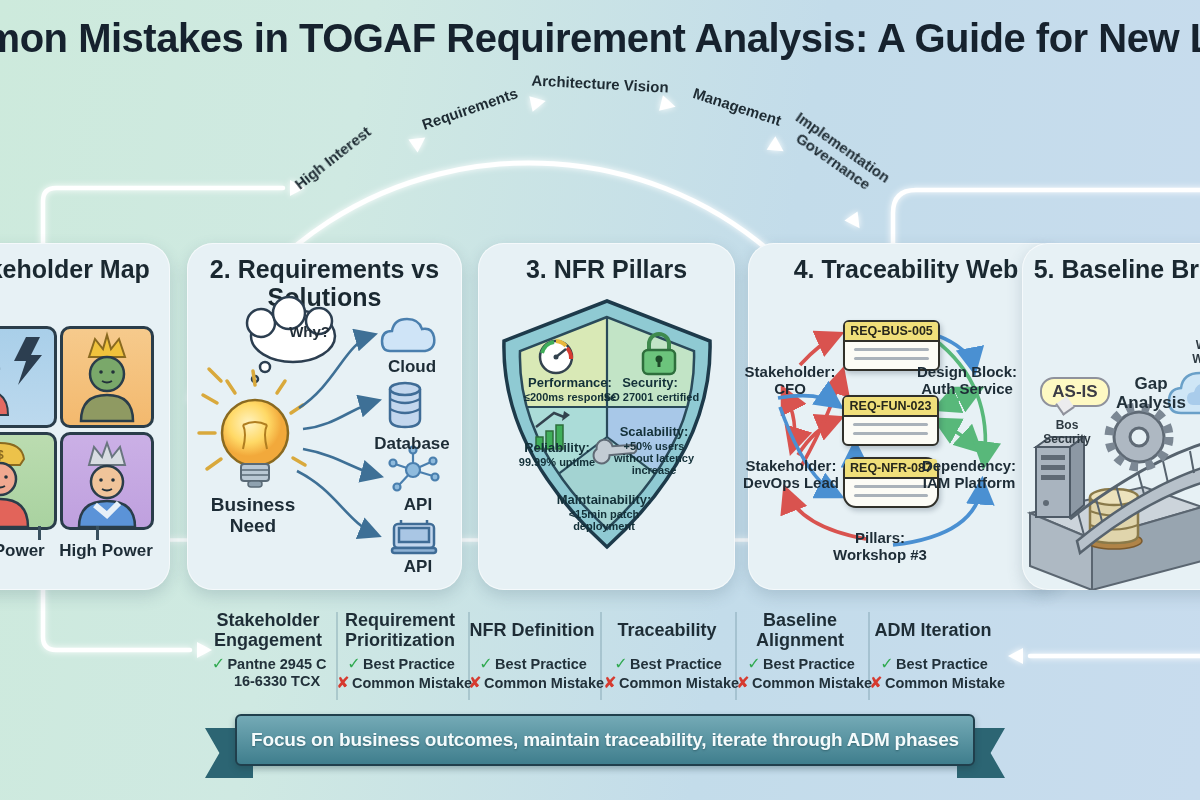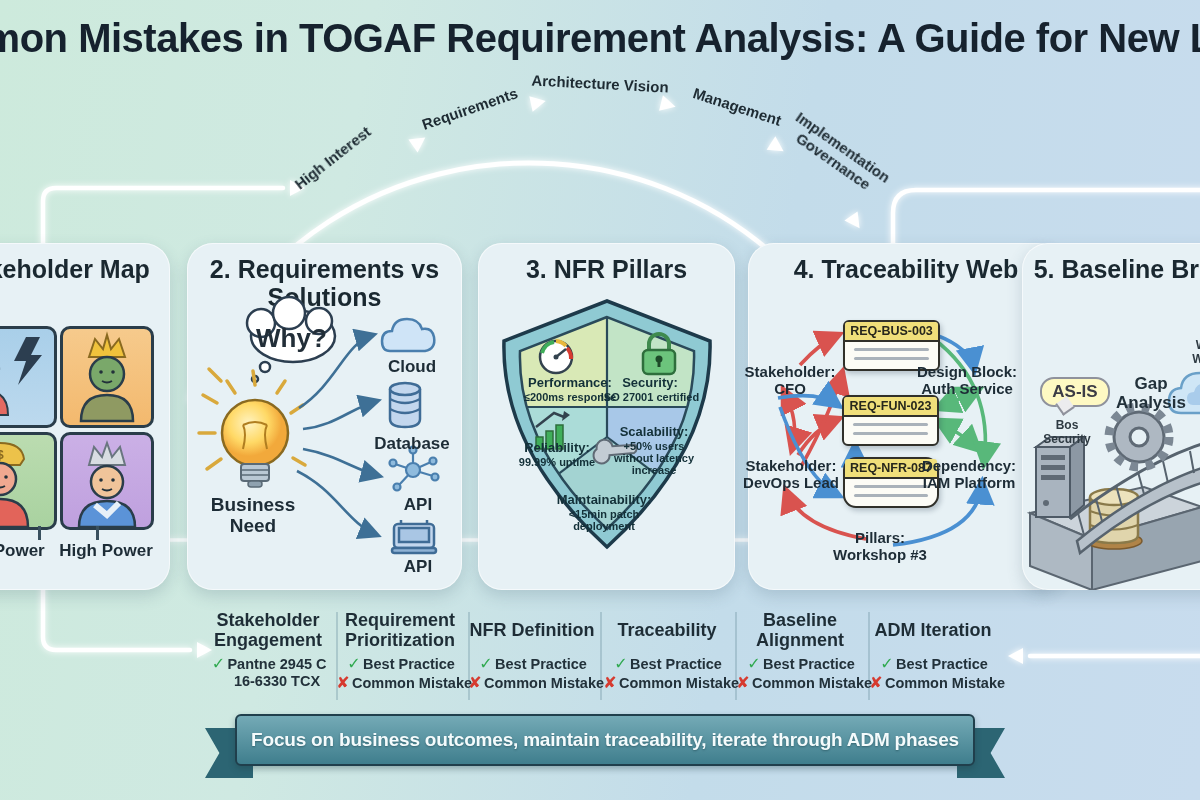--- a/index.html
+++ b/index.html
@@ -19,21 +19,21 @@
   .panel-h{position:absolute;top:12px;left:0;right:0;text-align:center;
     font-weight:bold;font-size:25px;line-height:1.12;color:#1a2830;}
   .nowrap{white-space:nowrap;}
   
   .quad{position:absolute;border:3px solid #2a3d4a;border-radius:10px;overflow:hidden;}
   .tickv{position:absolute;width:2.5px;height:14px;background:#39505e;}
   .axis-lab{position:absolute;font-weight:bold;font-size:17px;color:#1d2c36;}
   
   .sol-label{position:absolute;width:90px;text-align:center;font-weight:bold;font-size:17px;color:#1d2c36;}
   .need-label{position:absolute;width:100px;text-align:center;font-weight:bold;font-size:19px;line-height:1.1;color:#1d2c36;}
-  .why-text{position:absolute;font-weight:bold;font-size:26px;color:#222e38;text-align:left;}
+  .why-text{position:absolute;font-weight:bold;font-size:15px;color:#222e38;text-align:right;}
   
   .nfr{position:absolute;text-align:center;font-weight:bold;color:#133038;line-height:1.12;}
   .nfr .n{display:block;font-size:13px;}
   .nfr .v{display:block;font-size:11px;}
   
   .req-card{position:absolute;background:#fcfcf6;border:2.5px solid #30302a;border-radius:6px;
     box-shadow:2px 3px 5px rgba(40,60,80,.25);}
   .req-card .hd{background:#f0df7a;border-bottom:2px solid #30302a;border-radius:3px 3px 0 0;
     font-weight:bold;font-size:12.5px;text-align:center;color:#27271c;padding:2px 0;}
   .req-card .cl{height:3px;background:#a9b2ba;border-radius:2px;margin:6px 9px 0 9px;}
@@ -256,21 +256,21 @@
     </svg>
 
     <div class="why-text" style="left:69px;top:80px;width:74px;">Why?</div>
     <div class="need-label" style="left:16px;top:252px;">Business Need</div>
     <div class="sol-label" style="left:180px;top:114px;">Cloud</div>
     <div class="sol-label" style="left:180px;top:191px;">Database</div>
     <div class="sol-label" style="left:186px;top:252px;">API</div>
     <div class="sol-label" style="left:186px;top:314px;">API</div>
   </div>
 
-  <div class="panel" style="left:478px;width:257px;border-radius:24px;">
+  <div class="panel" style="left:478px;width:257px;">
     <div class="panel-h">3. NFR Pillars</div>
 
     <svg class="abs" style="left:14px;top:52px;" width="230" height="256" viewBox="0 0 230 256">
       <defs>
         <clipPath id="shieldClip">
             <path d="M115 22 L28 56 Q25 150 115 234 Q205 150 202 56 Z"></path>
           </clipPath>
       </defs>
       <path d="M115 6 L12 46 Q9 155 115 252 Q221 155 218 46 Z" fill="#8fcad3" stroke="#1d3a4a" stroke-width="3.5"></path>
       <g clip-path="url(#shieldClip)">
@@ -369,21 +369,21 @@
         <path d="M 32 164 Q 58 236 90 252" marker-end="url(#mB)"></path>
       </g>
       <g stroke="#58b87a" stroke-width="3.6" fill="none">
         <path d="M 190 165 Q 212 156 230 147" marker-start="url(#mG)" marker-end="url(#mG)"></path>
         <path d="M 190 178 Q 214 191 230 206" marker-start="url(#mG)" marker-end="url(#mG)"></path>
         <path d="M 186 96 Q 246 142 236 220" marker-end="url(#mG)"></path>
       </g>
     </svg>
 
     <div class="req-card" style="left:95px;top:77px;width:93px;height:47px;">
-      <div class="hd">REQ-BUS-003</div>
+      <div class="hd">REQ-BUS-005</div>
       <div class="cl"></div>
         <div class="cl"></div>
     </div>
     <div class="req-card" style="left:94px;top:152px;width:93px;height:47px;">
       <div class="hd">REQ-FUN-023</div>
       <div class="cl"></div>
         <div class="cl"></div>
     </div>
     <div class="req-card" style="left:95px;top:214px;width:92px;height:47px;border-radius:13px;">
       <div class="hd">REQ-NFR-087</div>

